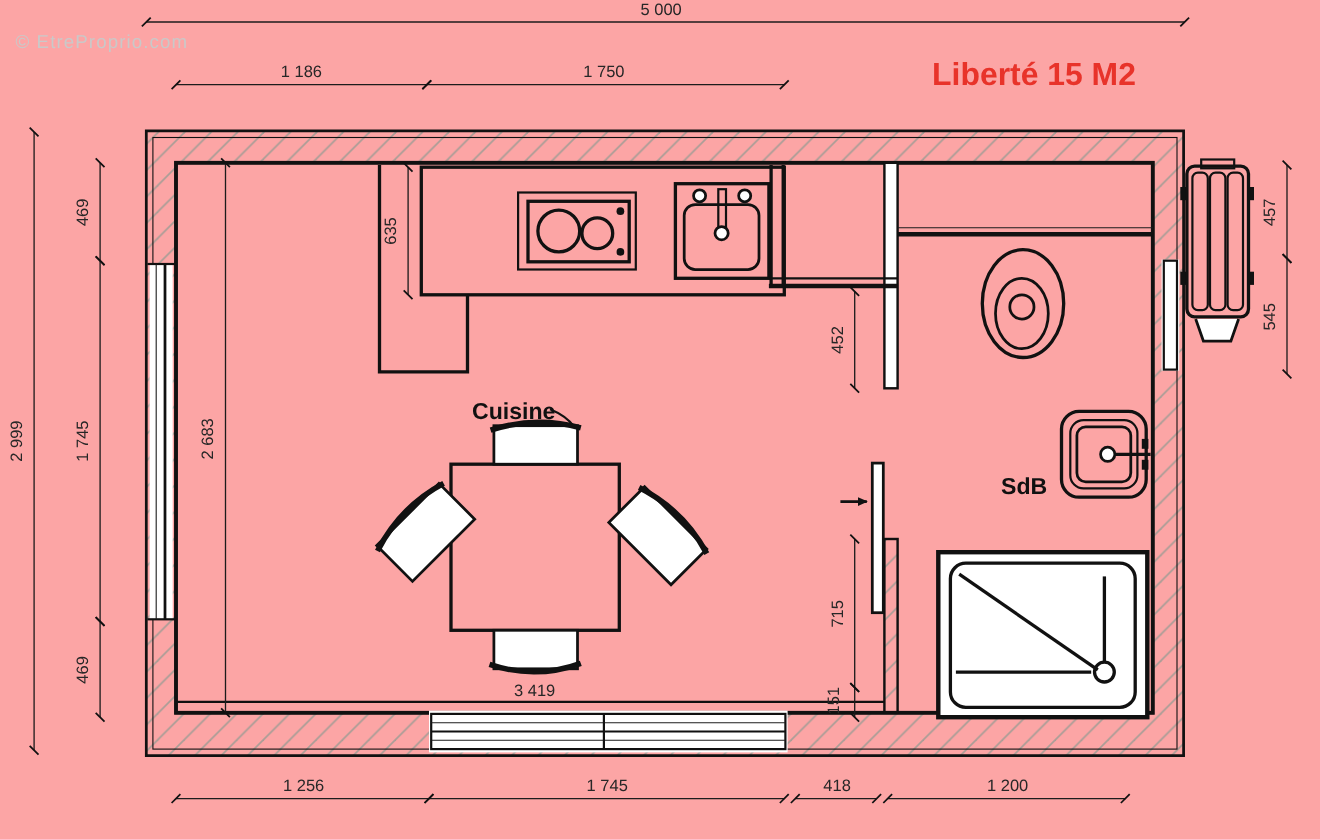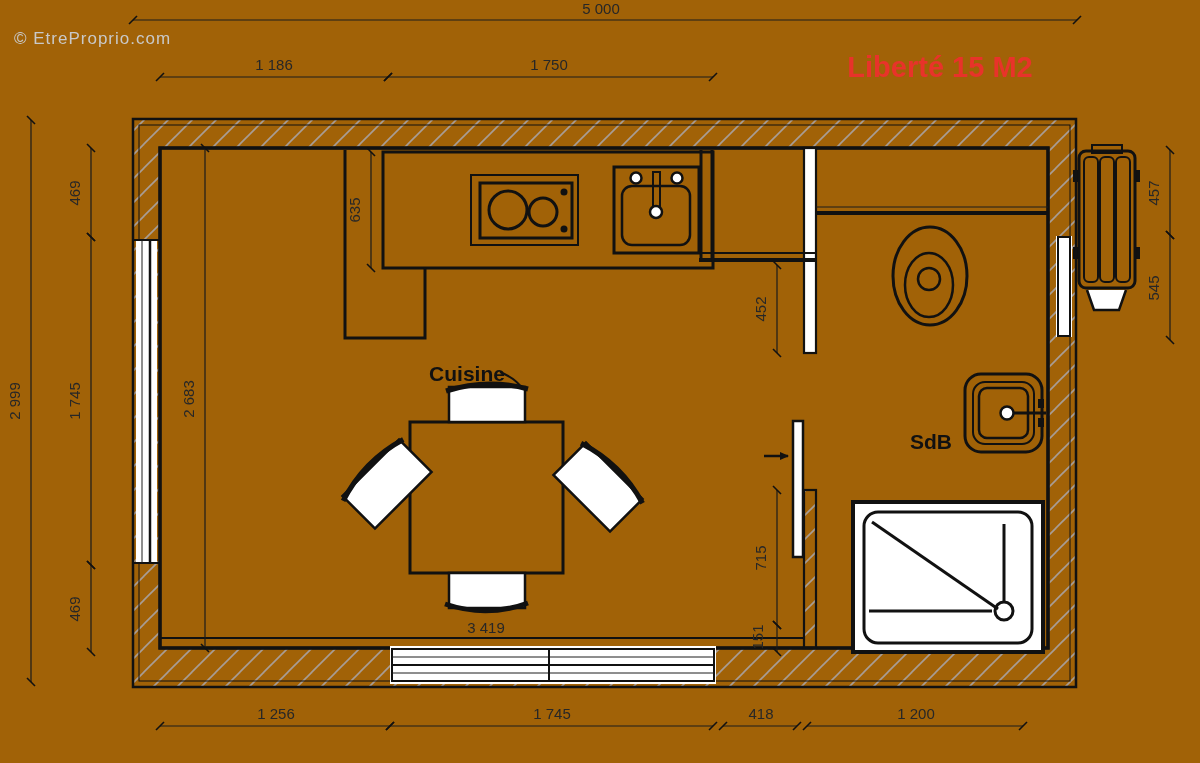--- a/index.html
+++ b/index.html
@@ -1,16 +1,16 @@
 <!DOCTYPE html>
 <html><head>
 <meta charset="utf-8">
 <style>
   html,body{margin:0;padding:0;background:#ffffff;}
-  .plan-wrap{position:relative;width:1200px;height:763px;background:#a16207;overflow:hidden;}
+  .plan-wrap{position:relative;width:1200px;height:763px;background:#fca5a5;overflow:hidden;}
   svg{display:block;font-family:"Liberation Sans",sans-serif;}
   .dline{stroke:#1c1c1c;stroke-width:1.2;marker-start:url(#tick);marker-end:url(#tick);}
   .thin{stroke:#1c1c1c;stroke-width:1;}
   .dtext{font-size:15px;fill:#272727;text-anchor:middle;}
   .room-label{font-size:21px;font-weight:bold;fill:#111;text-anchor:middle;}
   .title-text{font-size:29px;font-weight:bold;text-anchor:middle;}
   .watermark-text{font-size:17px;fill:#c9c9c9;letter-spacing:1px;}
   .w2{stroke:#111;stroke-width:2;fill:none;}
   .w3{stroke:#111;stroke-width:3;fill:none;}
   .wh{fill:#ffffff;}

